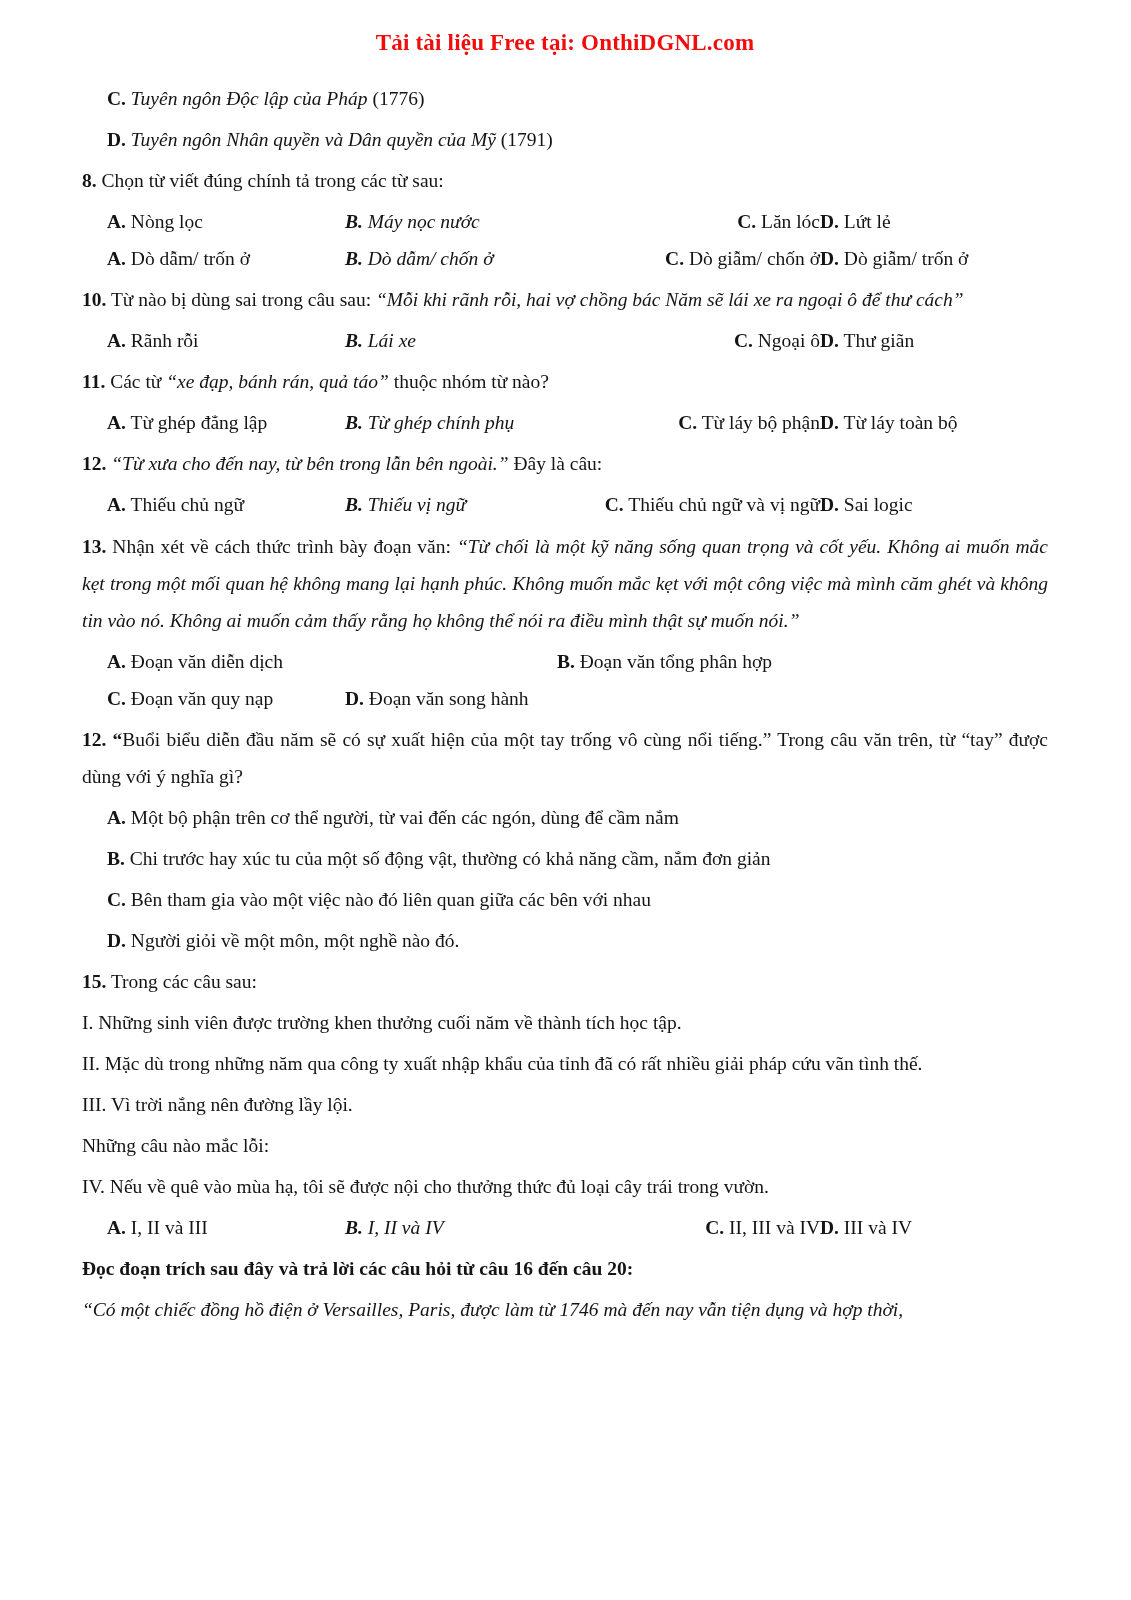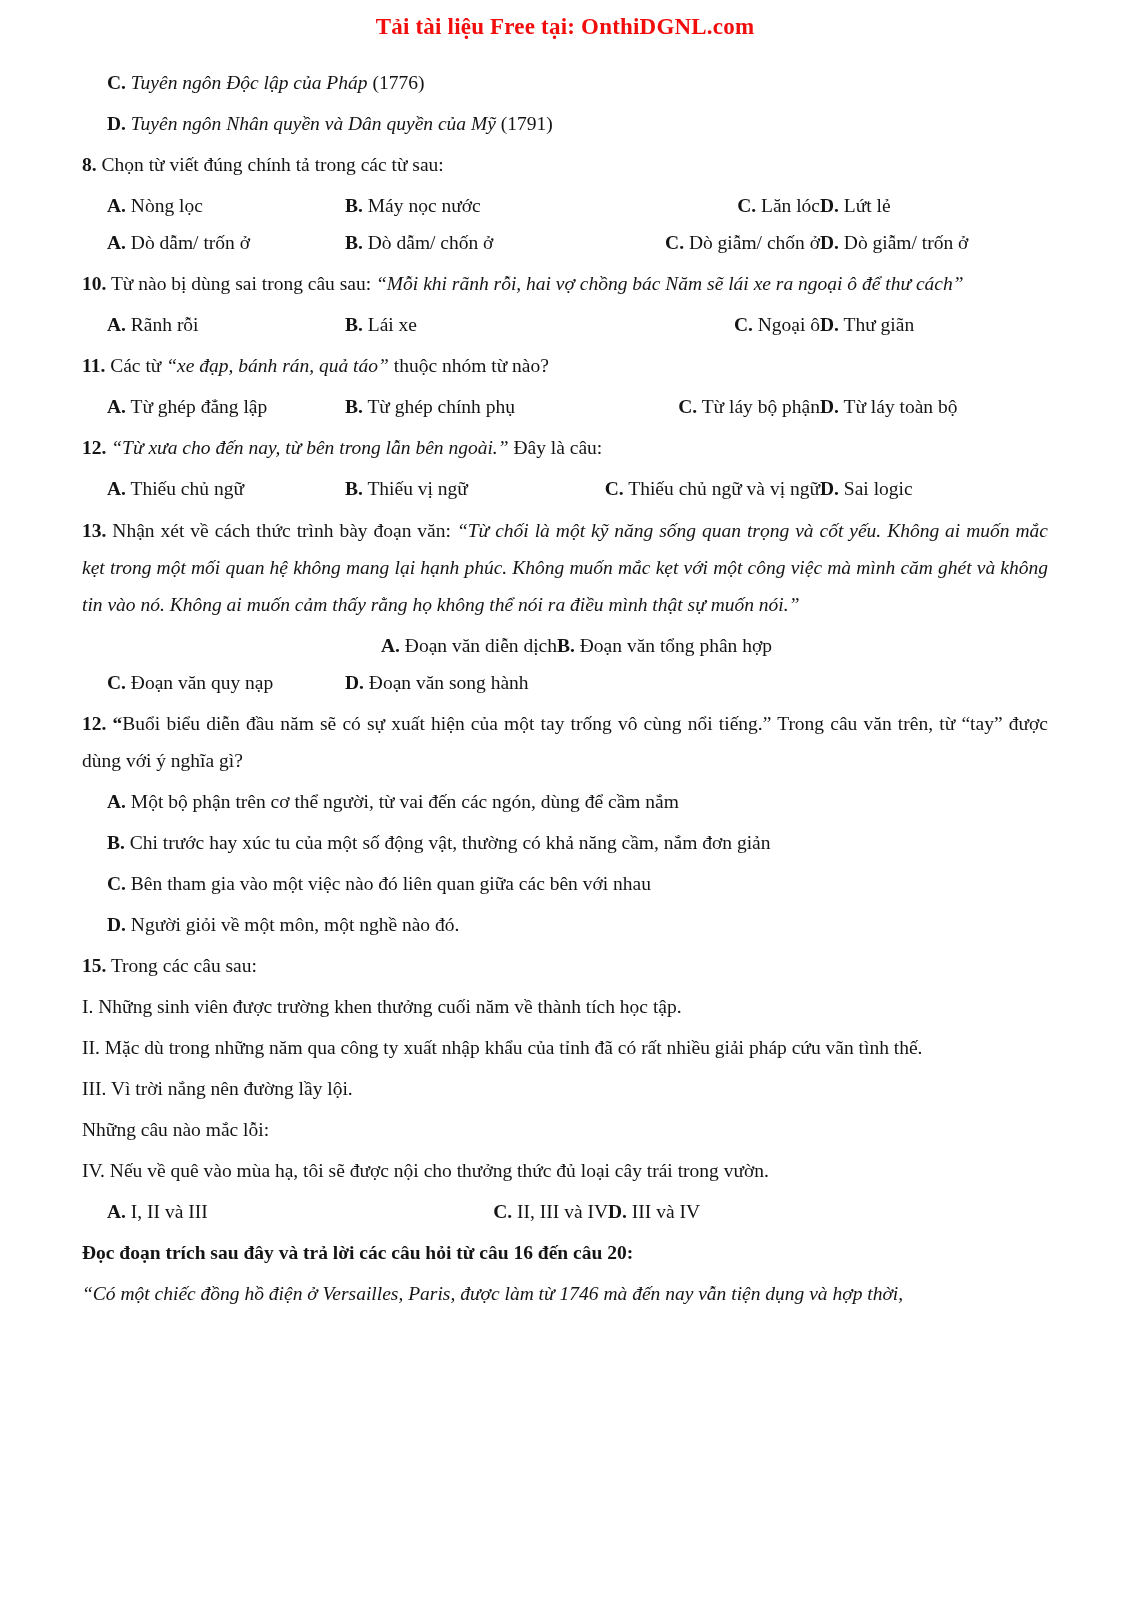--- a/index.html
+++ b/index.html
@@ -2,37 +2,37 @@
 <html><head>
 <meta charset="utf-8">
 <style>
   * { box-sizing: border-box; }
   html, body { margin:0; padding:0; background:#ffffff; }
   body {
     width:1131px; min-height:1600px;
     font-family:"Liberation Serif","DejaVu Serif",serif;
     color:#141414;
   }
-  .page { padding:14px 83px 24px 82px; }
+  .page { padding:30px 83px 24px 82px; }
   .brand {
     text-align:center; font-weight:700; font-size:23px;
     color:#f20d0d; margin:0 0 24px 0; letter-spacing:0.2px;
   }
   p { margin:4px 0; font-size:19.5px; line-height:1.9; }
   .just { text-align:justify; }
   .opt-line { padding-left:25px; }
   .opt-row {
     display:flex; padding-left:25px; margin:0 0;
     font-size:19.5px; line-height:1.9;
   }
   .opt-row .c1 { width:238px; }
-  .opt-row .c2 { width:212px; }
+  .opt-row .c2 { width:212px;font-style:italic; }
   .opt-row .c3 { width:263px;text-align:right; }
   .opt-row .c4 { flex:1; }
-  .opt-row .w450 { width:450px;text-align:right; }
+  .opt-row .w450 { width:450px; }
   .opt-row .w238 { width:238px; }
   b { font-weight:700; }
   i { font-style:italic; }
   .bold-head { font-weight:700; }
 </style>
 </head>
 <body>
 
 <div class="page">
 
@@ -101,20 +101,21 @@
   <p class="opt-line"><b>D.</b><span> Người giỏi về một môn, một nghề nào đó.</span></p>
 
   <p class="stem"><b>15.</b><span> Trong các câu sau:</span></p>
   <p>I. Những sinh viên được trường khen thưởng cuối năm về thành tích học tập.</p>
   <p class="just">II. Mặc dù trong những năm qua công ty xuất nhập khẩu của tỉnh đã có rất nhiều giải pháp cứu vãn tình thế.</p>
   <p>III. Vì trời nắng nên đường lầy lội.</p>
   <p>Những câu nào mắc lỗi:</p>
   <p>IV. Nếu về quê vào mùa hạ, tôi sẽ được nội cho thưởng thức đủ loại cây trái trong vườn.</p>
   <div class="opt-row">
     <span class="c1"><b>A.</b><span> I, II và III</span></span>
+    <span class="c2"><b>B.</b><span> I, II và IV</span></span>
     <span class="c3"><b>C.</b><span> II, III và IV</span></span>
     <span class="c4"><b>D.</b><span> III và IV</span></span>
   </div>
 
   <p class="bold-head">Đọc đoạn trích sau đây và trả lời các câu hỏi từ câu 16 đến câu 20:</p>
   <p class="just"><i>“Có một chiếc đồng hồ điện ở Versailles, Paris, được làm từ 1746 mà đến nay vẫn tiện dụng và hợp thời,</i></p>
 
 </div>
 
 </body></html>

